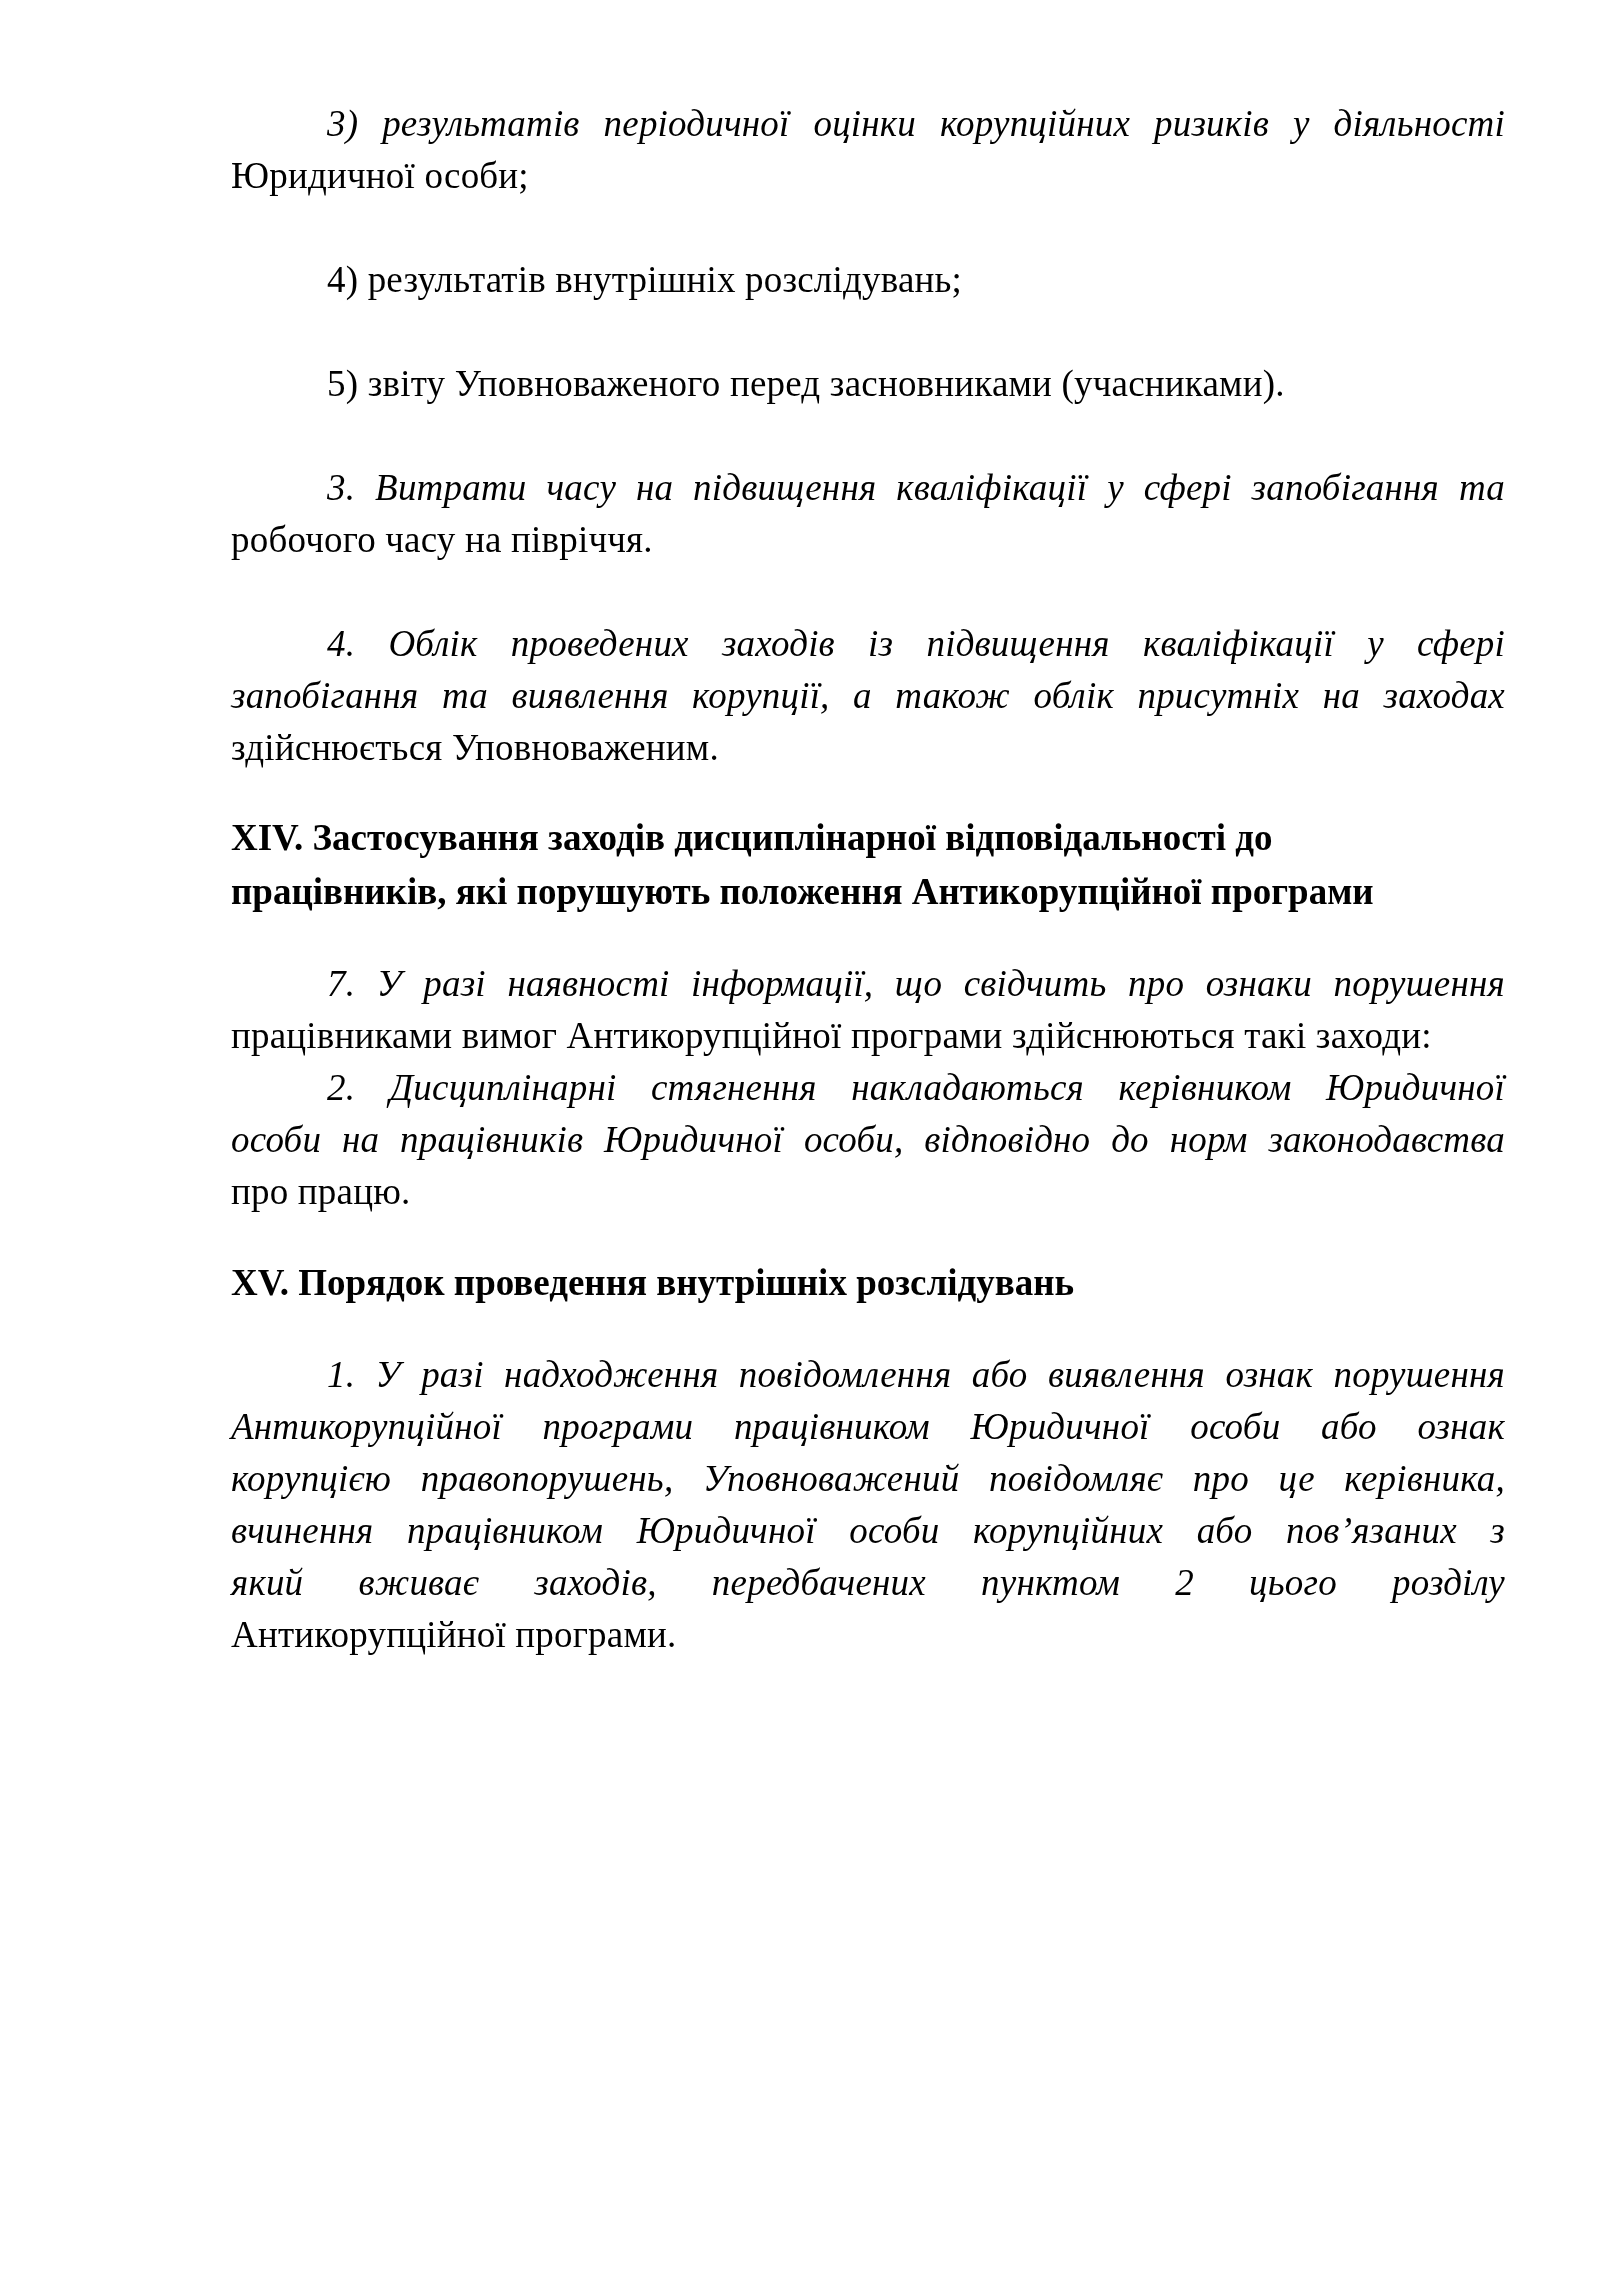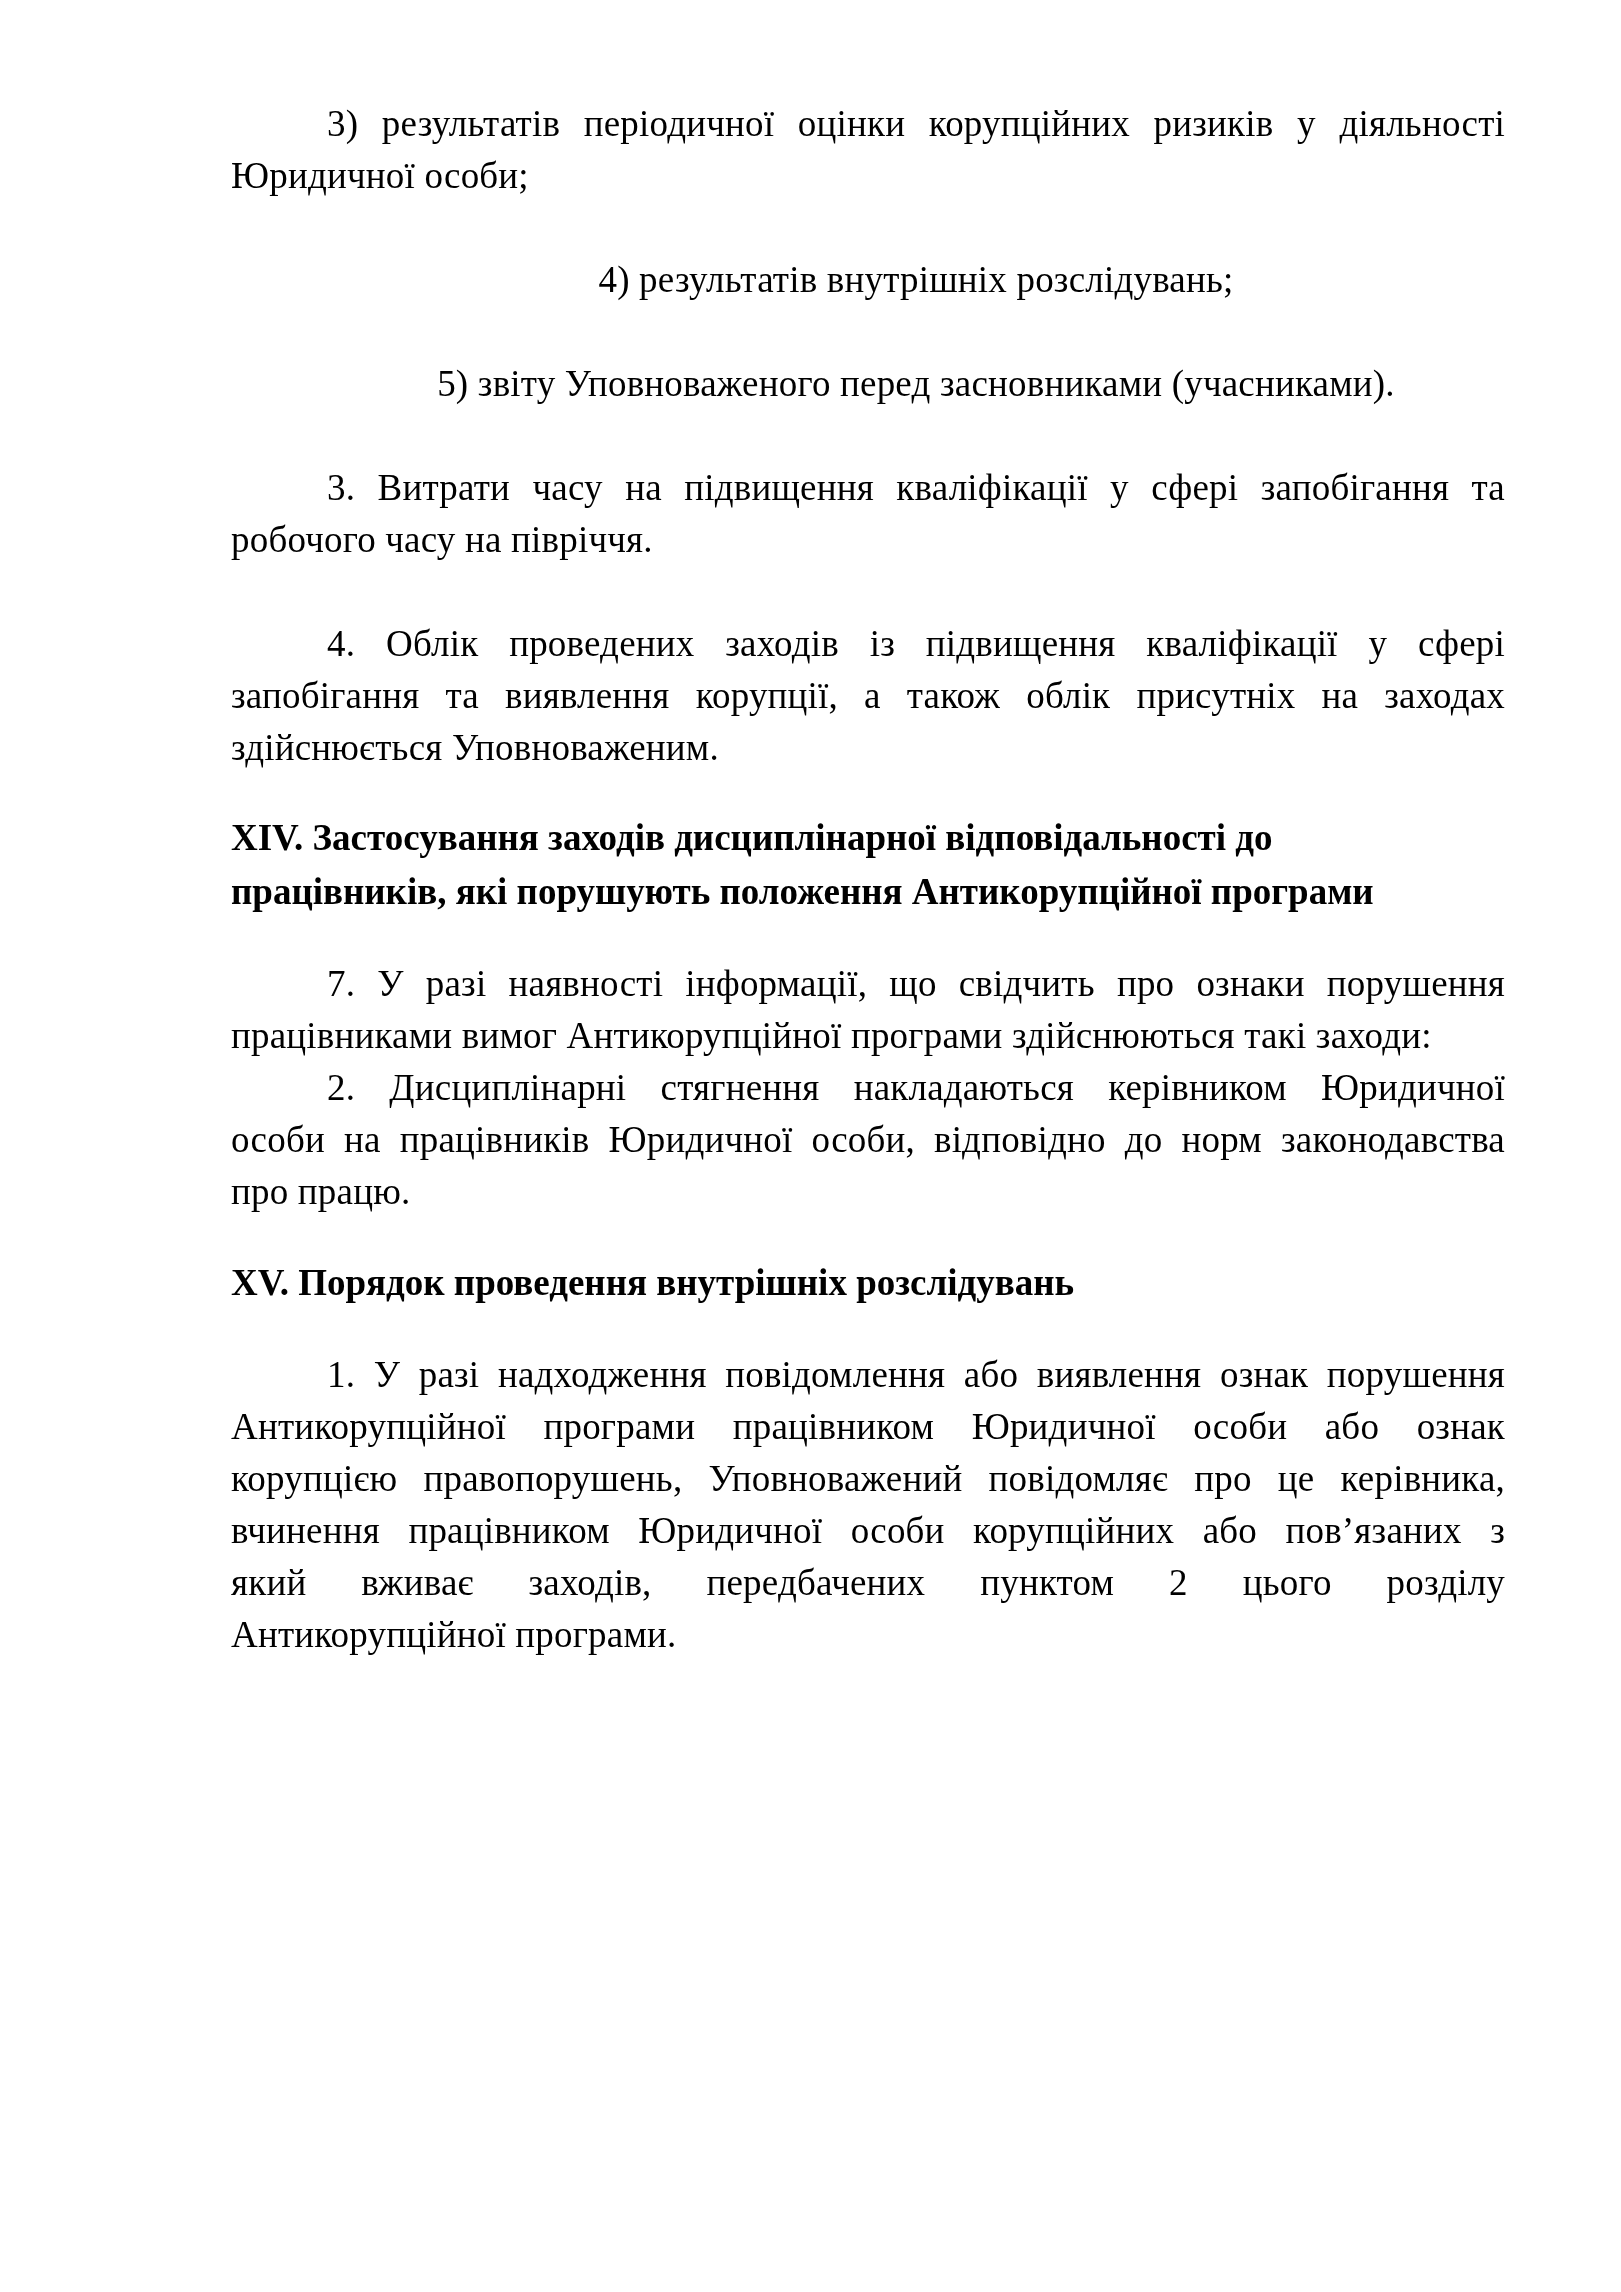--- a/index.html
+++ b/index.html
@@ -22,22 +22,23 @@
     font-size: 37px;
     line-height: 52px;
     margin: 0 0 52px 0;
     letter-spacing: 0.2px;
   }
   .para.no-gap-after { margin-bottom: 0; }
   .line { text-align: left; }
   .line.justify {
     text-align: justify;
     text-align-last: justify;
+    font-style: italic;
   }
-  .line.indent { padding-left: 96px; text-align: center; }
+  .line.indent { padding-left: 96px; }
   .heading {
     font-size: 37px;
     line-height: 54px;
     font-weight: bold;
     text-align: center;
     margin: -14.7px 0 39px 0;
   }
   .heading .line { text-align: left; }
 </style>
 </head>

